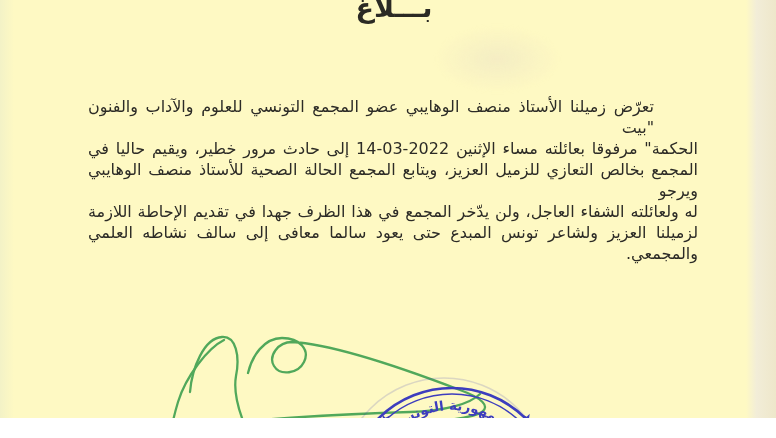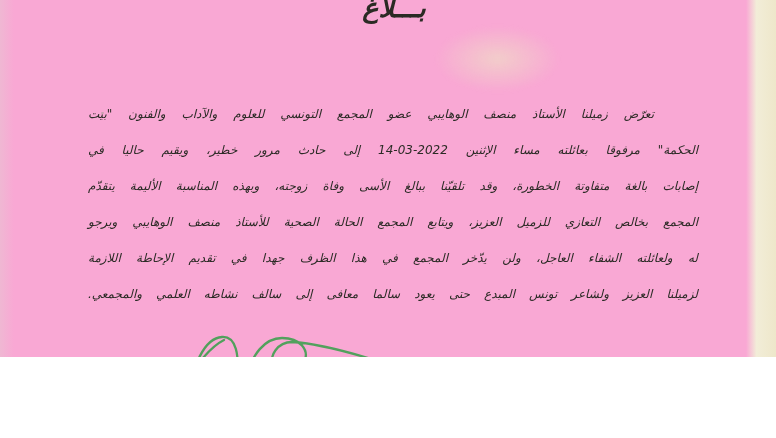--- a/index.html
+++ b/index.html
@@ -1,22 +1,21 @@
 <!DOCTYPE html>
 <html lang="ar"><head>
 <meta charset="utf-8">
 <style>
   html,body{margin:0;padding:0;}
   .page{
     position:relative;
-    width:776px;height:357px;
+    width:776px;height:418px;
     overflow:hidden;
-    background:#f9a8d4;
+    background:#fef9c3;
     font-family:"DejaVu Sans", sans-serif;
-    font-style:italic;
   }
   
   .left-tint{
     position:absolute;left:0;top:0;bottom:0;width:14px;
     background:linear-gradient(to right, rgba(214,224,208,0.28), rgba(214,224,208,0));
   }
   
   .scan-band{
     position:absolute;right:0;top:0;bottom:0;width:30px;
     background:linear-gradient(to right, rgba(238,231,202,0) 0%, #f2edd8 35%, #eee7ca 100%);
@@ -35,21 +34,21 @@
     position:absolute;top:-8px;left:88px;width:612px;
     text-align:center;
     font-size:27px;font-weight:bold;color:#2b2a24;
     letter-spacing:1px;
   }
   .doc-body{
     position:absolute;top:96px;right:78px;width:610px;
     direction:rtl;
   }
   .doc-line{
-    font-size:12px;line-height:36px;color:#2c2b26;
+    font-size:16px;line-height:21px;color:#2c2b26;
     text-align:justify;text-align-last:justify;
     white-space:normal;
   }
   .doc-line.indent-first{padding-right:44px;}
   .signature-svg{position:absolute;left:160px;top:328px;}
   .stamp-svg{position:absolute;left:338px;top:376px;}
 </style>
 </head>
 <body>
 
@@ -58,21 +57,20 @@
   <div class="left-tint"></div>
   <div class="scan-band"></div>
   <div class="stain"></div>
   <div class="speck"></div>
 
   <div class="doc-title">بـــلاغ</div>
 
   <div class="doc-body">
     <div class="doc-line indent-first">تعرّض زميلنا الأستاذ منصف الوهايبي عضو المجمع التونسي للعلوم والآداب والفنون "بيت</div>
     <div class="doc-line">الحكمة" مرفوقا بعائلته مساء الإثنين 2022-03-14 إلى حادث مرور خطير، ويقيم حاليا في</div>
-    <div class="doc-line">إصابات بالغة متفاوتة الخطورة، وقد تلقيّنا ببالغ الأسى وفاة زوجته، وبهذه المناسبة الأليمة يتقدّم</div>
     <div class="doc-line">المجمع بخالص التعازي للزميل العزيز، ويتابع المجمع الحالة الصحية للأستاذ منصف الوهايبي ويرجو</div>
     <div class="doc-line">له ولعائلته الشفاء العاجل، ولن يدّخر المجمع في هذا الظرف جهدا في تقديم الإحاطة اللازمة</div>
     <div class="doc-line">لزميلنا العزيز ولشاعر تونس المبدع حتى يعود سالما معافى إلى سالف نشاطه العلمي والمجمعي.</div>
   </div>
 
   <svg class="signature-svg" width="350" height="110" viewBox="0 0 350 110">
     <g fill="none" stroke-width="2.3" stroke-linecap="round" stroke-linejoin="round" opacity="0.9">
       <path d="M 30 64 C 32 40, 44 10, 62 9 C 76 8, 80 28, 76 48 C 73 65, 80 88, 90 109" stroke="#3fa050"></path>
       <path d="M 64 12 C 48 20, 26 48, 18 74 C 12 94, 10 104, 12 110" stroke="#3fa050"></path>
       <path d="M 88 45 C 92 28, 104 10, 122 10 C 140 10, 150 22, 144 34 C 138 46, 120 48, 114 38 C 108 28, 118 14, 132 14 C 170 16, 232 36, 300 62 C 322 70, 330 78, 322 84 C 306 94, 240 96, 180 96 C 130 96, 92 100, 76 109" stroke="#3fa050"></path>

